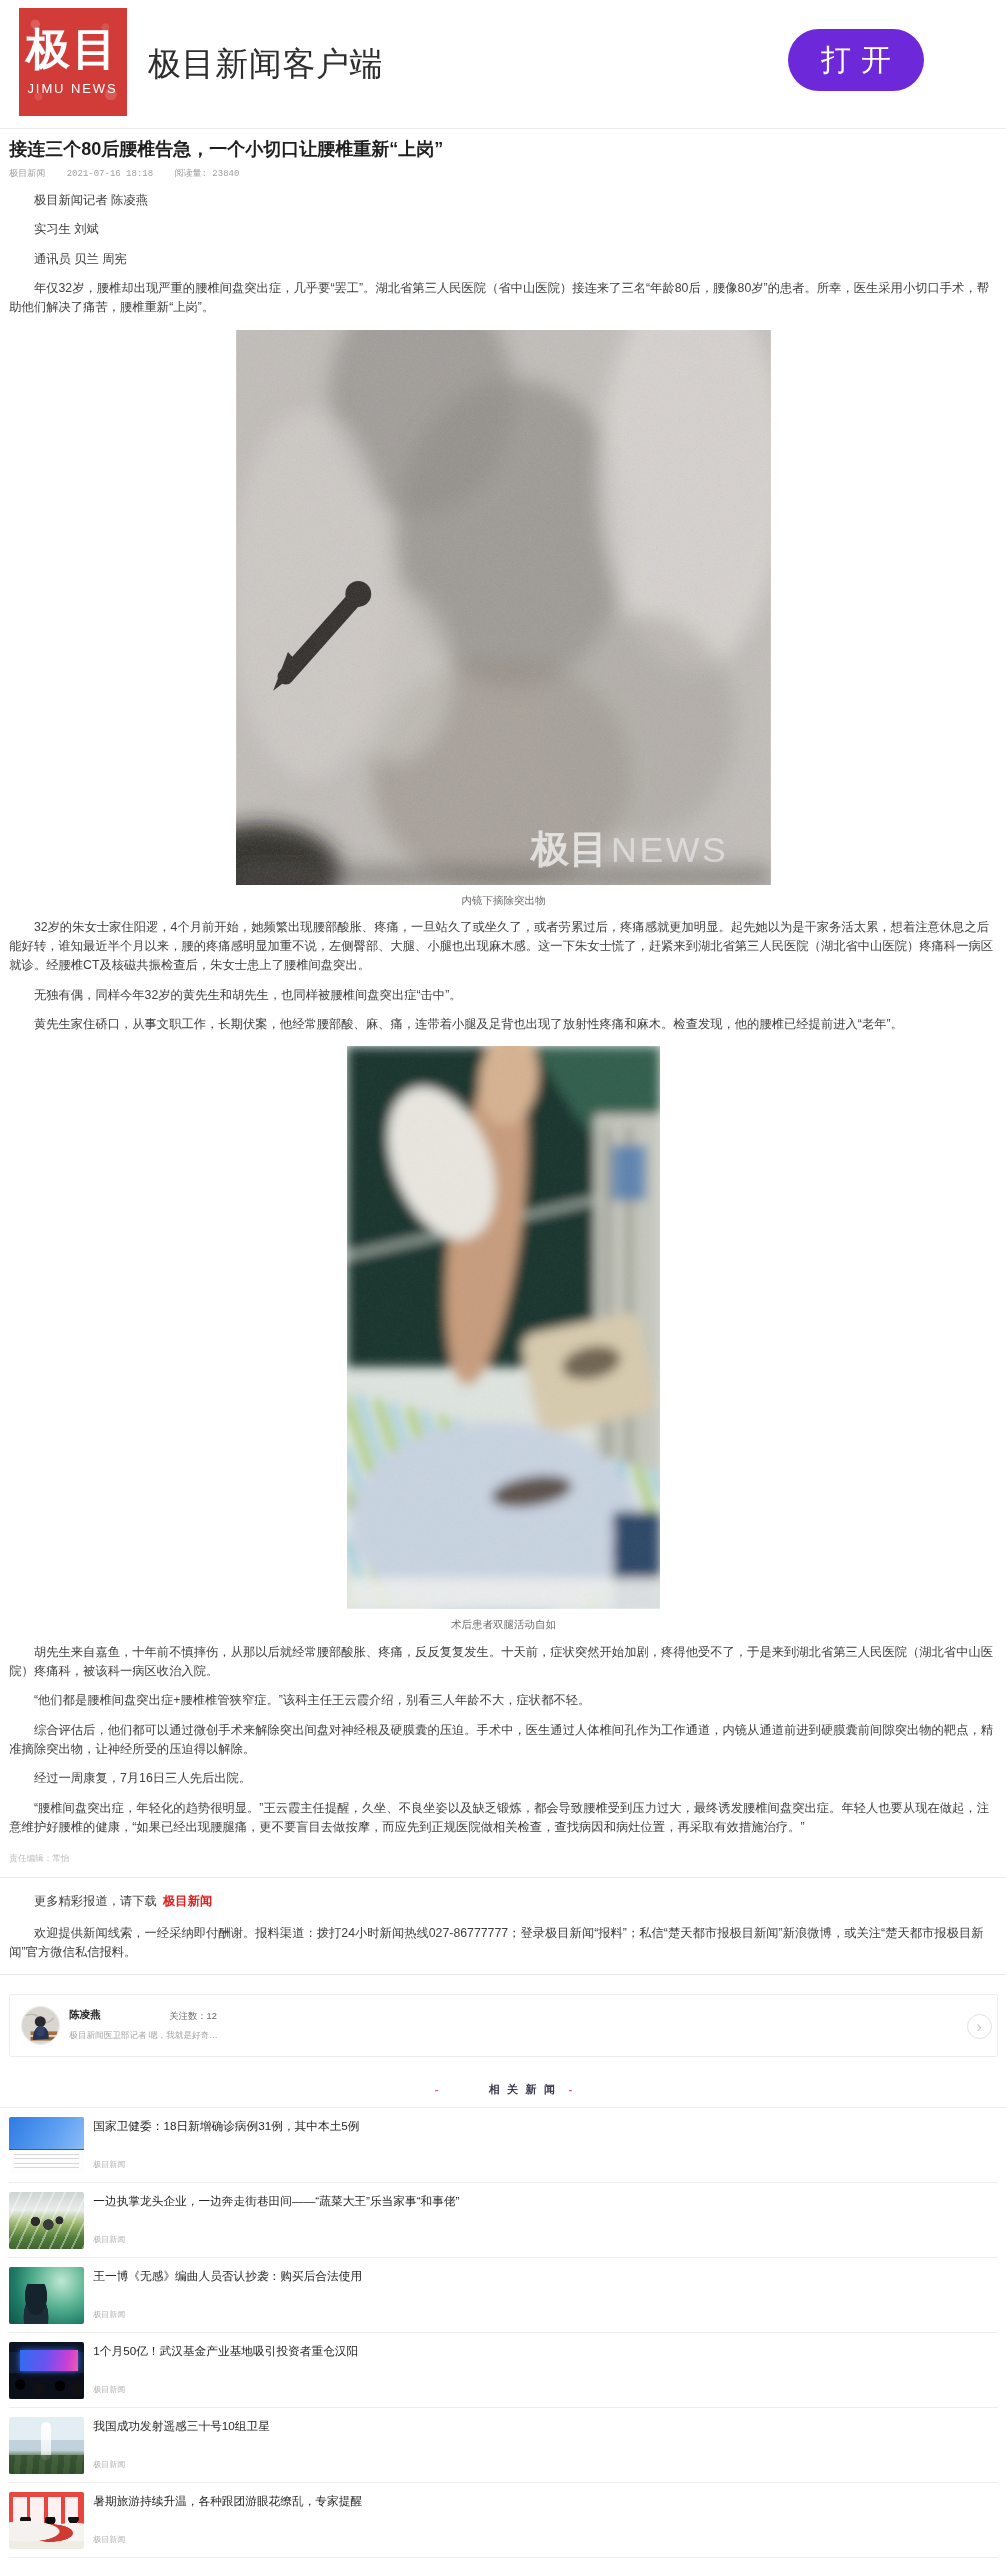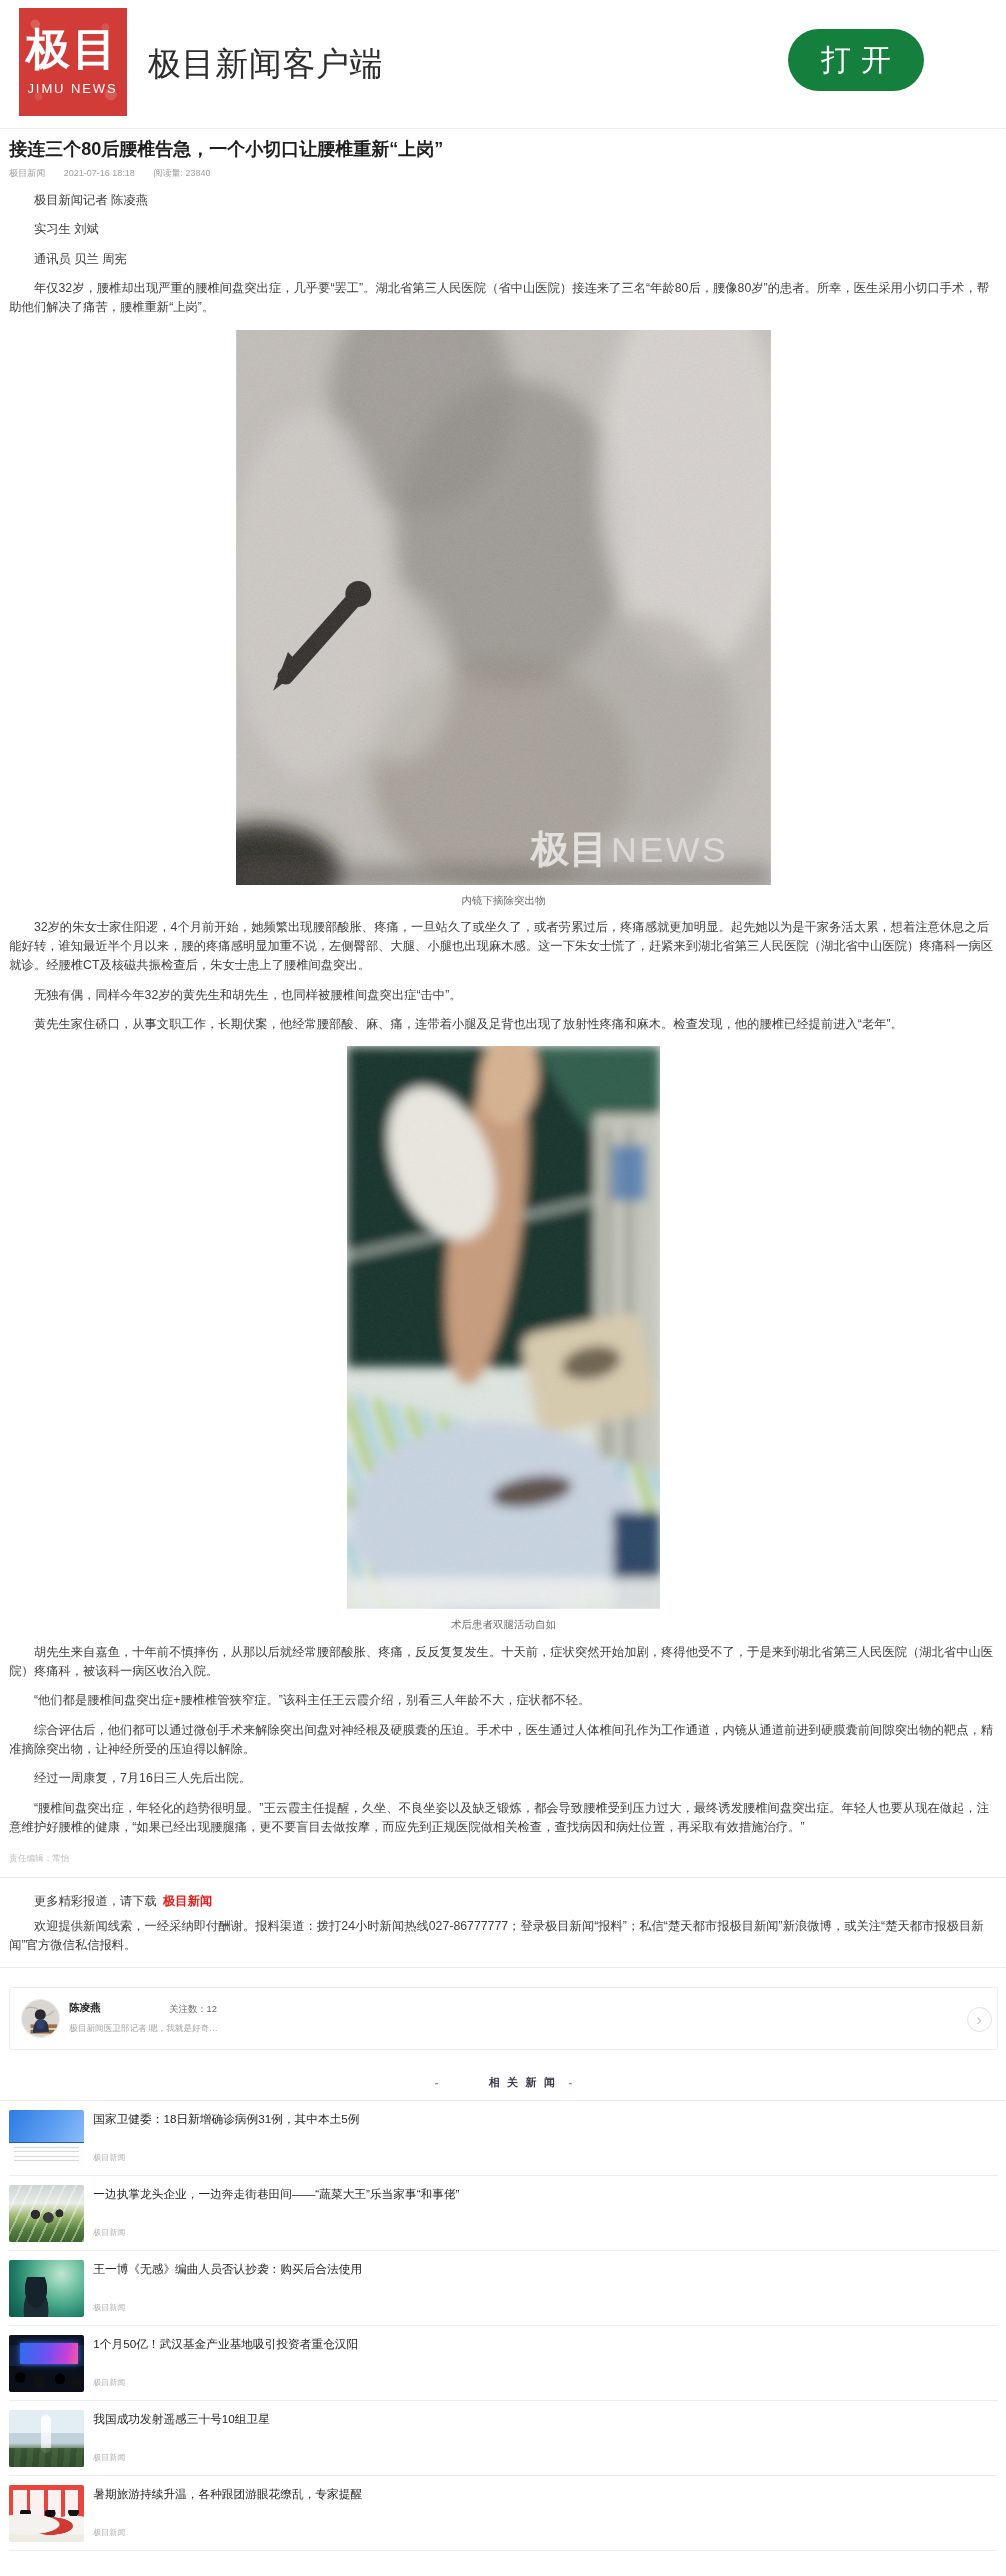--- a/index.html
+++ b/index.html
@@ -23,39 +23,39 @@
                radial-gradient(circle at 18% 82%, rgba(255,255,255,.12) 0 3.7px, transparent 4.3px);
   }
   .logo-cn { font-size:44px; font-weight:700; letter-spacing:2.5px; margin-top:17.3px; line-height:47px; position:relative; }
   .logo-en { font-size:13px; letter-spacing:1.9px; margin-top:8.6px; position:relative; }
   .app-title {
     position:absolute; left:148px; top:0; height:129px; display:flex; align-items:center;
     font-size:33px; color:#2e2e2e; letter-spacing:0.6px;
   }
   .open-btn {
     position:absolute; right:83px; top:29px; width:136px; height:62px; border-radius:31px;
-    background:#15803d; color:#fff; font-size:30px; border:none;
+    background:#6d28d9; color:#fff; font-size:30px; border:none;
     display:flex; align-items:center; justify-content:center; letter-spacing:10px; padding-left:10px;
     cursor:pointer;
   }
   
   .main { padding:0 9.3px; }
   .article-title { margin-top:9.3px; font-size:18px; line-height:23.4px; font-weight:700; color:#1f1f1f; }
-  .meta { margin-top:5.6px; font-size:9px; color:#9f9f9f; }
+  .meta { margin-top:5.6px; font-size:9px; color:#9f9f9f;font-family:Liberation Mono, monospace; }
   .meta span { margin-right:16px; }
   .article-body { margin-top:3.7px; }
   .article-body p { font-size:12.3px; line-height:19px; color:#404040; text-indent:2em; margin-top:10.5px; }
   figure { margin:12.3px auto 0; text-align:center; }
   figure svg { display:block; margin:0 auto; }
   figcaption { font-size:10.5px; color:#6b6b6b; margin-top:8px; line-height:15px; }
   .editor { margin-top:16px; font-size:8.6px; color:#bdbdbd; }
   .hr { border:none; border-top:0.6px solid #eaeaea; margin:12.3px -9.3px 0; }
   .promo { font-size:12.3px; line-height:19px; text-indent:2em; color:#404040; margin-top:13.6px; }
   .promo .app-link { color:#e3201d; font-weight:700; margin-left:6.2px; cursor:pointer; }
-  .tip { font-size:12.3px; line-height:19px; text-indent:2em; color:#404040; margin-top:6px; }
+  .tip { font-size:12.3px; line-height:19px; text-indent:2em; color:#404040; margin-top:13px; }
   
   .author-card {
     margin-top:18.5px; height:63px; border:0.6px solid #ececec; border-radius:2.5px; position:relative; background:#fff;
   }
   .avatar { position:absolute; left:10.5px; top:11px; width:39px; height:39px; border-radius:50%; overflow:hidden; border:0.6px solid #e8e8e8; }
   .author-name { position:absolute; left:59px; top:13.6px; font-size:10.5px; font-weight:700; color:#222; }
   .author-followers { position:absolute; left:159px; top:15px; font-size:9.3px; color:#666; }
   .author-bio { position:absolute; left:59px; top:35px; font-size:8.6px; color:#a6a6a6; }
   .card-chevron {
     position:absolute; right:5px; top:19px; width:25px; height:25px; border:0.6px solid #e2e2e2; border-radius:50%;

